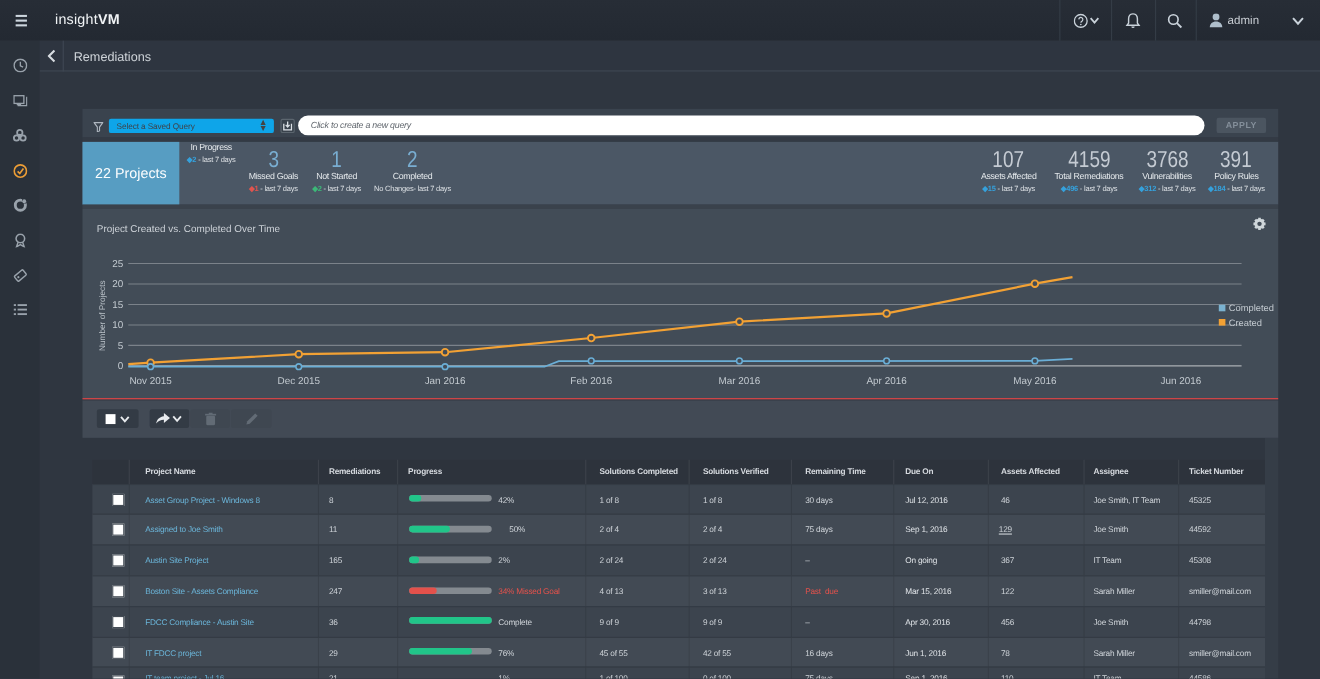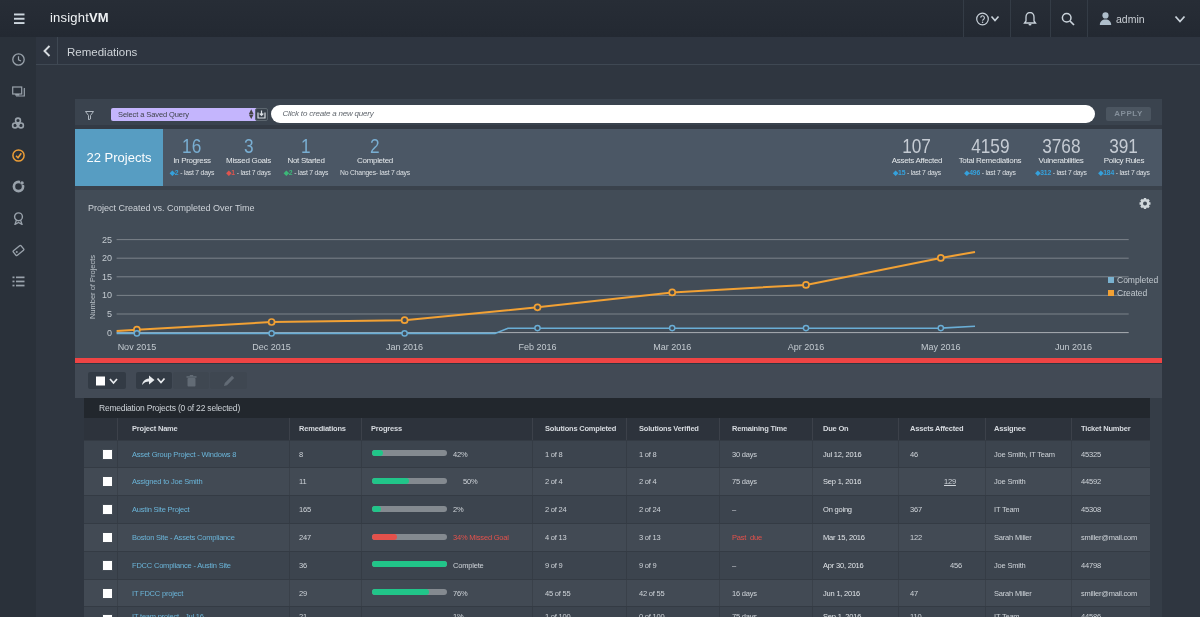--- a/index.html
+++ b/index.html
@@ -24,22 +24,22 @@
   background:#2e3540; border-bottom:1px solid #3f4853; }
 #crumb .bsep { position:absolute; left:20.5px; top:0; width:1px; height:28px; background:#3f4853;}
 #crumbtxt { position:absolute; left:31px; top:9px; font-size:11.5px; color:#ced3d8; }
 
 
 #side { position:absolute; left:0; top:37px; width:36px; height:580px; background:#2a313a; }
 #side svg { position:absolute; left:12px; }
 
 
 #fpanel { position:absolute; left:75px; top:99px; width:1087px; height:26px; background:#3a434e; }
-#sel { position:absolute; left:99px; top:107.5px; width:150px; height:13px; background:#c4b5fd;
-  border-radius:2px; font-size:7.5px; letter-spacing:-0.1px; color:#3e434a; line-height:13.5px; padding-left:7px;margin-left:12px;}
+#sel { position:absolute; left:99px; top:107.5px; width:150px; height:13px; background:#0ea5e9;
+  border-radius:2px; font-size:7.5px; letter-spacing:-0.1px; color:#3e434a; line-height:13.5px; padding-left:7px;}
 #sel .arr { position:absolute; right:6px; top:1.5px; font-size:8px; color:#444; line-height:5px;}
 #sqbtn { position:absolute; left:255px; top:107.5px; width:13px; height:13px;
   background:#39424c; border:1px solid #5c666f; border-radius:2px;}
 #pill { position:absolute; left:271px; top:105px; width:824px; height:17.5px; background:#fff;
   border-radius:9px; font-size:8px; letter-spacing:-0.2px; font-style:italic; color:#60666d; line-height:18px;
   padding-left:11.5px;}
 #apply { position:absolute; left:1106px; top:107px; width:45px; height:14px; background:#4b5560;
   border-radius:2px; color:#848f9a; font-size:8px; font-weight:bold; text-align:center;
   line-height:14px; letter-spacing:0.5px;}
 
@@ -52,21 +52,21 @@
 .stat .n span { display:inline-block; transform:scaleX(0.82); }
 .stat .l { font-size:8px; letter-spacing:-0.3px; color:#e4e8eb; line-height:9px; margin-top:0.5px;}
 .stat .s { font-size:6.8px; letter-spacing:-0.2px; color:#dce0e4; line-height:9px; margin-top:2.5px;}
 .stat .s b { font-weight:bold; }
 .bluen { color:#79aed2; }
 .whiten { color:#c5cbd3; }
 .dblue { color:#35a1dc; } .dred { color:#e0544e; } .dgreen { color:#3cb878; }
 
 
 #cpanel { position:absolute; left:75px; top:189.5px; width:1087px; height:173.5px;
-  background:#424c57; border-bottom:5px solid #ef4444;}
+  background:#424c57; border-bottom:1px solid #ef4444;}
 #ctitle { position:absolute; left:13px; top:13px; font-size:9px; color:#ccd1d7;}
 
 
 #tband { position:absolute; left:75px; top:363.5px; width:1087px; height:34px; background:#424a55; }
 .tbtn { position:absolute; top:8.5px; height:17px; border-radius:2px; }
 .dkbtn { background:#333b45;}
 .ltbtn { background:#3f4751;}
 
 
 #thead1 { position:absolute; left:84px; top:397.5px; width:1066px; height:20px; background:#22272d;
@@ -205,21 +205,20 @@
 </div>
 <div id="pill">Click to create a new query</div>
 <div id="apply">APPLY</div>
 
 <div class="abs" style="left:75px; top:125px; width:1087px; height:3.5px; background:#333a44;"></div>
 <div class="abs" style="left:1150px; top:397.5px; width:12px; height:219.5px; background:#353d47;"></div>
 
 <div id="spanel">
   <div id="bluebox">22 Projects</div>
   <div class="stat" style="left:42px;">
-    <div class="n bluen"><span>16</span></div>
         <div class="l">In Progress</div>
     <div class="s"><b class="dblue">◆2</b> - last 7 days</div>
   </div>
   <div class="stat" style="left:98.5px;">
     <div class="n bluen"><span>3</span></div>
         <div class="l">Missed Goals</div>
     <div class="s"><b class="dred">◆1</b> - last 7 days</div>
   </div>
   <div class="stat" style="left:156px;">
     <div class="n bluen"><span>1</span></div>
@@ -342,21 +341,20 @@
       <rect x="3.8" y="0" width="3.4" height="1.5" fill="#626b75"></rect>
     </svg>
   </div>
   <div class="tbtn ltbtn" style="left:135px; width:37px;">
     <svg width="12" height="12" style="position:absolute; left:12.5px; top:2.5px;" viewBox="0 0 12 12">
       <path d="M1 11 L1.8 8 L9 0.8 L11.2 3 L4 10.2 L1 11 Z" fill="#626b75"></path>
     </svg>
   </div>
 </div>
 
-<div id="thead1"><span>Remediation Projects (0 of 22 selected)</span></div>
 <div id="thead2">
   <div class="hc" style="left:48px;">Project Name</div>
   <div class="hc" style="left:215px;">Remediations</div>
   <div class="hc" style="left:287px;">Progress</div>
   <div class="hc" style="left:461px;">Solutions Completed</div>
   <div class="hc" style="left:555px;">Solutions Verified</div>
   <div class="hc" style="left:648px;">Remaining Time</div>
   <div class="hc" style="left:739px;">Due On</div>
   <div class="hc" style="left:826px;">Assets Affected</div>
   <div class="hc" style="left:910px;">Assignee</div>
@@ -404,21 +402,21 @@
   <div class="cell link" style="left:48px;">Assigned to Joe Smith</div>
   <div class="cell" style="left:215px;">11</div>
   <div class="pbar">
         <div class="pfill" style="width:50%;"></div>
       </div>
   <div class="cell" style="left:369px;margin-left:10px;">50%</div>
   <div class="cell" style="left:461px;">2 of 4</div>
   <div class="cell" style="left:555px;">2 of 4</div>
   <div class="cell" style="left:648px;">75 days</div>
   <div class="cell don" style="left:739px;">Sep 1, 2016</div>
-  <div class="cell" style="left:860px;text-decoration:underline;">129</div>
+  <div class="cell" style="left:824px;text-decoration:underline;">129</div>
   <div class="cell" style="left:910px;">Joe Smith</div>
   <div class="cell" style="left:997px;">44592</div>
   <div class="vline" style="left:33px;"></div>
       <div class="vline" style="left:205px;"></div>
   <div class="vline" style="left:277px;"></div>
       <div class="vline" style="left:448px;"></div>
   <div class="vline" style="left:542px;"></div>
       <div class="vline" style="left:635px;"></div>
   <div class="vline" style="left:728px;"></div>
       <div class="vline" style="left:814px;"></div>
@@ -482,21 +480,21 @@
   <div class="cell link" style="left:48px;">FDCC Compliance - Austin Site</div>
   <div class="cell" style="left:215px;">36</div>
   <div class="pbar">
         <div class="pfill" style="width:100%;"></div>
       </div>
   <div class="cell" style="left:369px;">Complete</div>
   <div class="cell" style="left:461px;">9 of 9</div>
   <div class="cell" style="left:555px;">9 of 9</div>
   <div class="cell" style="left:648px;">–</div>
   <div class="cell don" style="left:739px;">Apr 30, 2016</div>
-  <div class="cell" style="left:826px;margin-left:40px;">456</div>
+  <div class="cell" style="left:826px;">456</div>
   <div class="cell" style="left:910px;">Joe Smith</div>
   <div class="cell" style="left:997px;">44798</div>
   <div class="vline" style="left:33px;"></div>
       <div class="vline" style="left:205px;"></div>
   <div class="vline" style="left:277px;"></div>
       <div class="vline" style="left:448px;"></div>
   <div class="vline" style="left:542px;"></div>
       <div class="vline" style="left:635px;"></div>
   <div class="vline" style="left:728px;"></div>
       <div class="vline" style="left:814px;"></div>
@@ -508,21 +506,21 @@
   <div class="cell link" style="left:48px;">IT FDCC project</div>
   <div class="cell" style="left:215px;">29</div>
   <div class="pbar">
         <div class="pfill" style="width:76%;"></div>
       </div>
   <div class="cell" style="left:369px;">76%</div>
   <div class="cell" style="left:461px;">45 of 55</div>
   <div class="cell" style="left:555px;">42 of 55</div>
   <div class="cell" style="left:648px;">16 days</div>
   <div class="cell don" style="left:739px;">Jun 1, 2016</div>
-  <div class="cell" style="left:826px;">47</div>
+  <div class="cell" style="left:826px;">78</div>
   <div class="cell" style="left:910px;">Sarah Miller</div>
   <div class="cell" style="left:997px;">smiller@mail.com</div>
   <div class="vline" style="left:33px;"></div>
       <div class="vline" style="left:205px;"></div>
   <div class="vline" style="left:277px;"></div>
       <div class="vline" style="left:448px;"></div>
   <div class="vline" style="left:542px;"></div>
       <div class="vline" style="left:635px;"></div>
   <div class="vline" style="left:728px;"></div>
       <div class="vline" style="left:814px;"></div>

